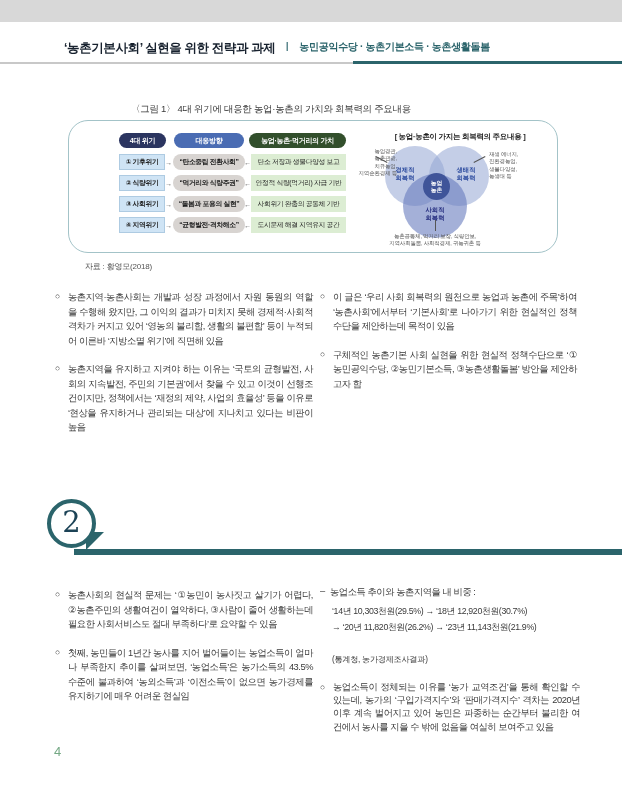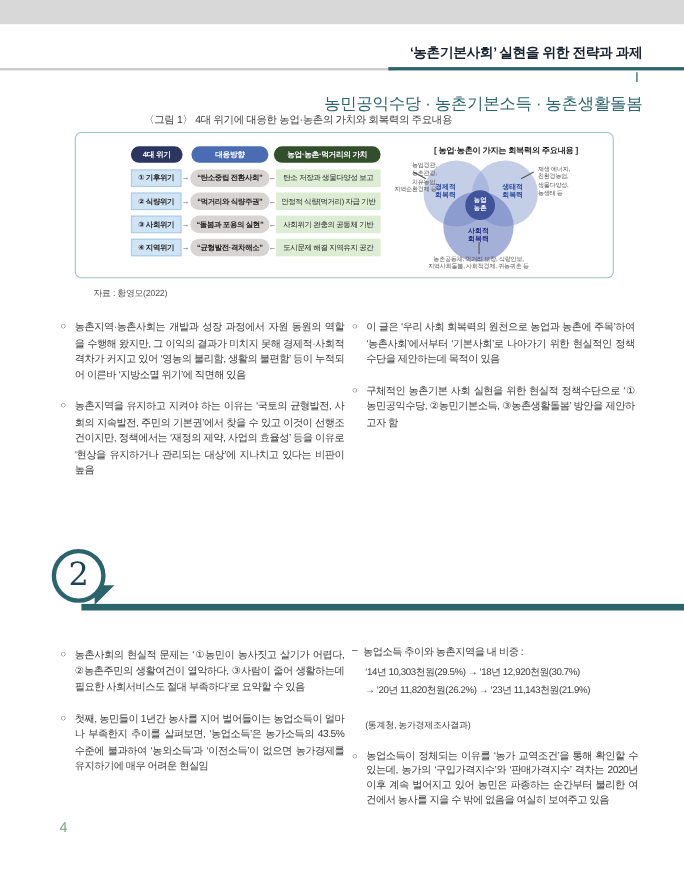--- a/index.html
+++ b/index.html
@@ -5,30 +5,30 @@
   * { margin:0; padding:0; box-sizing:border-box; }
   html,body { background:#fff; }
   body {
     width:622px; height:800px; position:relative; overflow:hidden;
     font-family:"Liberation Sans","DejaVu Sans",sans-serif; color:#333;
   }
   .abs { position:absolute; }
 
   
   .topbar { left:0; top:0; width:622px; height:22px; background:#d8d8d8; }
-  .header-row { left:64px; top:40px; width:520px; display:flex; align-items:flex-end; gap:7px; white-space:nowrap;flex-direction:column; }
+  .header-row { left:64px; top:40px; width:520px; display:flex; align-items:flex-start; gap:7px; white-space:nowrap; }
   .doc-title { font-size:12.5px; font-weight:bold; color:#17212e; letter-spacing:-0.4px; }
   .doc-sep { font-size:10px; font-weight:bold; color:#2b646b; }
-  .doc-subtitle { font-size:15px; font-weight:normal; color:#2b646b; letter-spacing:-0.3px; }
+  .doc-subtitle { font-size:10px; font-weight:bold; color:#2b646b; letter-spacing:-0.3px; }
   .rule-gray { left:0; top:62px; width:360px; height:2px; background:#c8c8c8; }
   .rule-teal { left:353px; top:61px; width:269px; height:3px; background:#2b646b; }
 
   
   .fig-caption { left:0; top:103px; width:542px; text-align:center; font-size:9.5px; color:#3a3a3a; letter-spacing:-0.3px; }
-  .fig-box { left:68px; top:120px; width:490px; height:133px; border:1.5px solid #a3c3c8; border-radius:6px; background:#fff; }
+  .fig-box { left:68px; top:120px; width:490px; height:133px; border:1.5px solid #a3c3c8; border-radius:20px; background:#fff; }
   .fig-box .abs { position:absolute; }
 
   .pill { height:15px; border-radius:8px; color:#fff; font-weight:bold; font-size:7px;
           display:flex; align-items:center; justify-content:center; letter-spacing:-0.3px; white-space:nowrap; }
   .pill-crisis   { left:50px;  top:12px; width:47px; background:#2b3560; }
   .pill-response { left:105px; top:12px; width:70px; background:#4a6cb3; }
   .pill-value    { left:180px; top:12px; width:97px; background:#324f2c; }
 
   .cell { height:16px; display:flex; align-items:center; justify-content:center;
           font-size:6.8px; letter-spacing:-0.35px; white-space:nowrap; color:#222; }
@@ -162,21 +162,21 @@
 친환경농업,
 생물다양성,
 농생태 등</div>
     <div class="abs v-note v-note-bottom">농촌공동체, 먹거리 보장, 식량안보,
 지역사회돌봄, 사회적경제, 귀농귀촌 등</div>
     <div class="abs v-line v-line-left"></div>
     <div class="abs v-line v-line-right"></div>
     <div class="abs v-line v-line-bottom"></div>
   </div>
 
-  <div class="abs fig-source">자료 : 황영모(2022)</div>
+  <div class="abs fig-source">자료 : 황영모(2018)</div>
 
   <div class="abs col col-intro-left">
     <div class="para">
       <span class="bullet">○</span>
       <span class="ptext">농촌지역·농촌사회는 개발과 성장 과정에서 자원 동원의 역할을 수행해 왔지만, 그 이익의 결과가 미치지 못해 경제적·사회적 격차가 커지고 있어 ‘영농의 불리함, 생활의 불편함’ 등이 누적되어 이른바 ‘지방소멸 위기’에 직면해 있음</span>
     </div>
     <div class="para">
       <span class="bullet">○</span>
       <span class="ptext">농촌지역을 유지하고 지켜야 하는 이유는 ‘국토의 균형발전, 사회의 지속발전, 주민의 기본권’에서 찾을 수 있고 이것이 선행조건이지만, 정책에서는 ‘재정의 제약, 사업의 효율성’ 등을 이유로 ‘현상을 유지하거나 관리되는 대상’에 지나치고 있다는 비판이 높음</span>
     </div>

